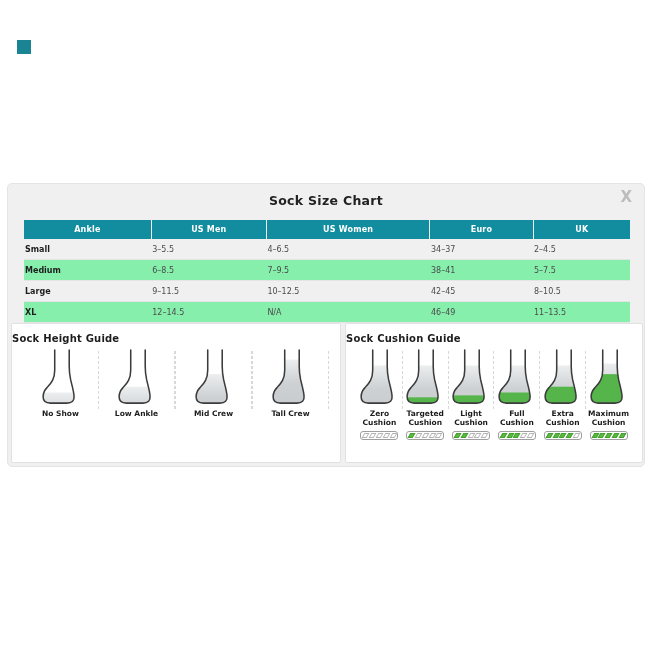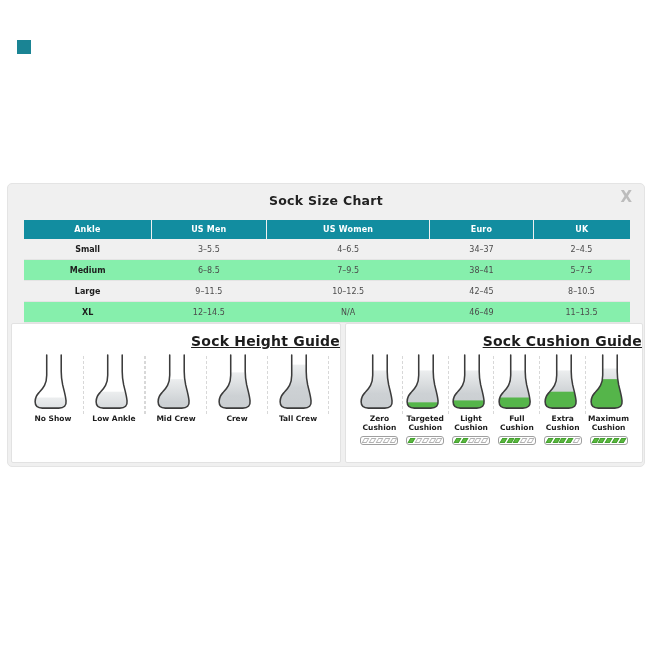--- a/index.html
+++ b/index.html
@@ -24,35 +24,35 @@
   
   table.sizes{
     position:absolute;left:16px;top:36px;width:606px;border-collapse:collapse;table-layout:fixed;
   }
   table.sizes th{
     background:#128DA0;color:#fff;font-size:8px;font-weight:700;height:17px;
     border-left:1px solid #f0f0f0;letter-spacing:.2px;
   }
   table.sizes th:first-child{border-left:none;}
   table.sizes td{
-    font-size:8px;color:#4b4b4b;text-align:center;height:18px;
+    font-size:8px;color:#4b4b4b;text-align:left;height:18px;
     border-bottom:1px solid #e4e4e4;
   }
   table.sizes tr.alt td{background:#86efac;}
   table.sizes td.szname{font-weight:700;color:#1e1e1e;}
   
   .panel{
     position:absolute;top:139px;height:140px;background:#ffffff;
     border:1px solid #e2e2e2;border-radius:2px;box-sizing:border-box;
   }
   .panel.height{left:3px;width:330px;}
   .panel.cushion{left:337px;width:298px;}
   .panel-title{
-    text-align:right;font-weight:700;font-size:14px;color:#1d1d1d;
-    margin-top:9px;letter-spacing:.2px;text-decoration:underline;
+    text-align:left;font-weight:700;font-size:10px;color:#1d1d1d;
+    margin-top:9px;letter-spacing:.2px;
   }
   .items{display:flex;align-items:flex-start;margin-top:5px;padding:0 11px;}
   .gitem{flex:1;display:flex;flex-direction:column;align-items:center;min-width:0;}
   .gsep{width:0;border-left:1px dashed #d8d8d8;height:58px;align-self:flex-start;margin-top:2px;}
   .sockbox{width:44px;height:58px;display:flex;justify-content:center;}
   .glabel{
     margin-top:2px;font-size:7.5px;font-weight:700;color:#1c1c1c;text-align:center;
     line-height:1.2;white-space:pre-line;
   }
   .cbar{
@@ -183,41 +183,20 @@
               </defs>
               <g clip-path="url(#c4)">
                 <rect x="0" y="26" width="40" height="60" fill="url(#g4)"></rect>
               </g>
               <path d="M13.5 1 L13.5 22 C13.5 32 9 36 5.5 40 C2.5 43 1.5 46 1.5 49.5 C1.5 54 4.5 56 9 56 L26 56 C31.5 56 34 53.5 33.5 48.5 C33 43 31.5 38 30 32 C29 27 28.5 23 28.5 18 L28.5 1" fill="none" stroke="#3c3c3c" stroke-width="1.6" stroke-linecap="round"></path>
             </svg>
           </div>
           <div class="glabel">Mid Crew</div>
         </div>
         <div class="gsep"></div>
-        <div class="gitem">
-          <div class="sockbox">
-            <svg width="40" height="58" viewBox="0 0 40 60">
-              <defs>
-                <linearGradient id="g5" x1="0" y1="0" x2="0" y2="1">
-                  <stop offset="0" stop-color="#eceeef"></stop>
-                  <stop offset="0.4" stop-color="#cdd1d4"></stop>
-                  <stop offset="1" stop-color="#c5c9cc"></stop>
-                </linearGradient>
-                <clipPath id="c5">
-                  <path d="M13.5 1 L13.5 22 C13.5 32 9 36 5.5 40 C2.5 43 1.5 46 1.5 49.5 C1.5 54 4.5 56 9 56 L26 56 C31.5 56 34 53.5 33.5 48.5 C33 43 31.5 38 30 32 C29 27 28.5 23 28.5 18 L28.5 1 Z"></path>
-                </clipPath>
-              </defs>
-              <g clip-path="url(#c5)">
-                <rect x="0" y="19" width="40" height="60" fill="url(#g5)"></rect>
-              </g>
-              <path d="M13.5 1 L13.5 22 C13.5 32 9 36 5.5 40 C2.5 43 1.5 46 1.5 49.5 C1.5 54 4.5 56 9 56 L26 56 C31.5 56 34 53.5 33.5 48.5 C33 43 31.5 38 30 32 C29 27 28.5 23 28.5 18 L28.5 1" fill="none" stroke="#3c3c3c" stroke-width="1.6" stroke-linecap="round"></path>
-            </svg>
-          </div>
-          <div class="glabel">Crew</div>
-        </div>
         <div class="gsep"></div>
         <div class="gitem">
           <div class="sockbox">
             <svg width="40" height="58" viewBox="0 0 40 60">
               <defs>
                 <linearGradient id="g6" x1="0" y1="0" x2="0" y2="1">
                   <stop offset="0" stop-color="#eceeef"></stop>
                   <stop offset="0.4" stop-color="#cdd1d4"></stop>
                   <stop offset="1" stop-color="#c5c9cc"></stop>
                 </linearGradient>

